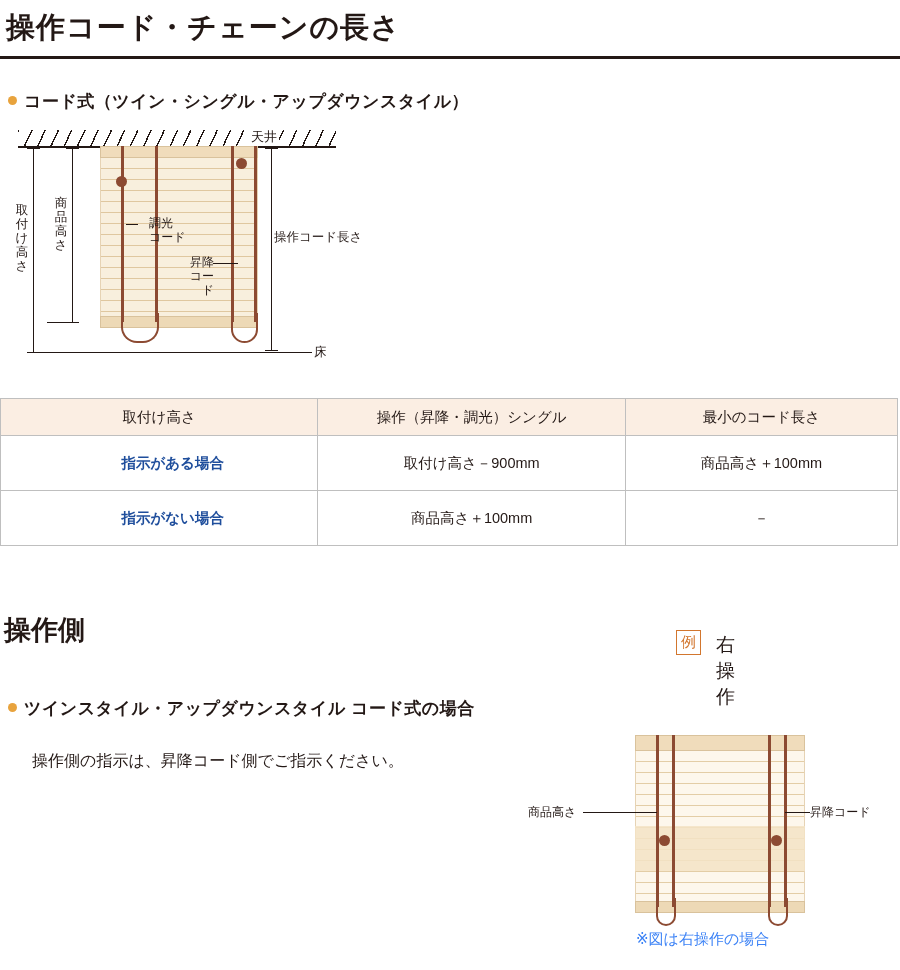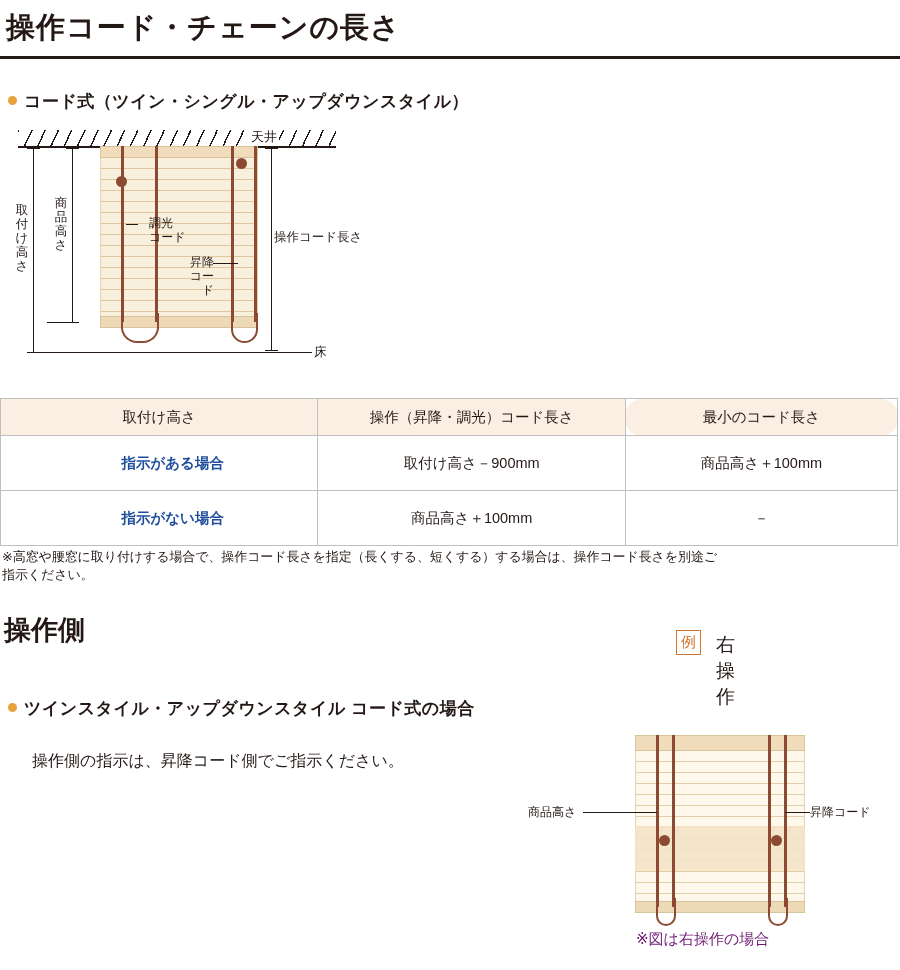--- a/index.html
+++ b/index.html
@@ -193,21 +193,21 @@
   .spec-table tbody td {
     height: 52px;
   }
   .spec-table tbody td.rowhead {
     color: #1f4e9c;
     font-weight: bold;
     padding-left: 28px;
   }
   .col-a { width: 318px; }
   .col-b { width: 308px; }
-  .col-c { width: 272px; border-radius: 17px; }
+  .col-c { width: 272px; }
 
   .table-note {
     position: absolute;
     left: 2px;
     top: 548px;
     font-size: 13px;
     color: #231815;
     letter-spacing: -0.1px;
   }
 
@@ -303,21 +303,21 @@
     height: 12px;
     background: #edd9b6;
     border: 1px solid #d9c29c;
     box-sizing: border-box;
   }
   .d2-caption {
     position: absolute;
     left: 36px;
     top: 200px;
     font-size: 15px;
-    color: #701a75;
+    color: #3b82f6;
   }
   .d2-lead {
     position: absolute;
     font-size: 12px;
     color: #231815;
     white-space: nowrap;
   }
 </style>
 </head>
 <body>
@@ -381,39 +381,38 @@
     <div class="lead-label" style="left:178px; top:138px; text-align:right; width:36px;">
       <div>昇降</div>
       <div>コード</div>
     </div>
   </div>
 
   <table class="spec-table">
     <thead>
       <tr>
         <th class="col-a">取付け高さ</th>
-        <th class="col-b">操作（昇降・調光）コード長さ</th>
+        <th class="col-b">操作（昇降・調光）シングル</th>
         <th class="col-c">最小のコード長さ</th>
       </tr>
     </thead>
     <tbody>
       <tr>
         <td class="rowhead">指示がある場合</td>
         <td>取付け高さ－900mm</td>
         <td>商品高さ＋100mm</td>
       </tr>
       <tr>
         <td class="rowhead">指示がない場合</td>
         <td>商品高さ＋100mm</td>
         <td>－</td>
       </tr>
     </tbody>
   </table>
 
-  <div class="table-note">※高窓や腰窓に取り付けする場合で、操作コード長さを指定（長くする、短くする）する場合は、操作コード長さを別途ご指示ください。</div>
 
   <div class="section2-title">操作側</div>
 
   <div class="rei-badge">例</div>
   <div class="rei-text">右操作</div>
 
   <div class="bullet-head" style="left:8px; top:697px;">
     <span class="bullet-dot"></span><span>ツインスタイル・アップダウンスタイル コード式の場合</span>
   </div>
 

